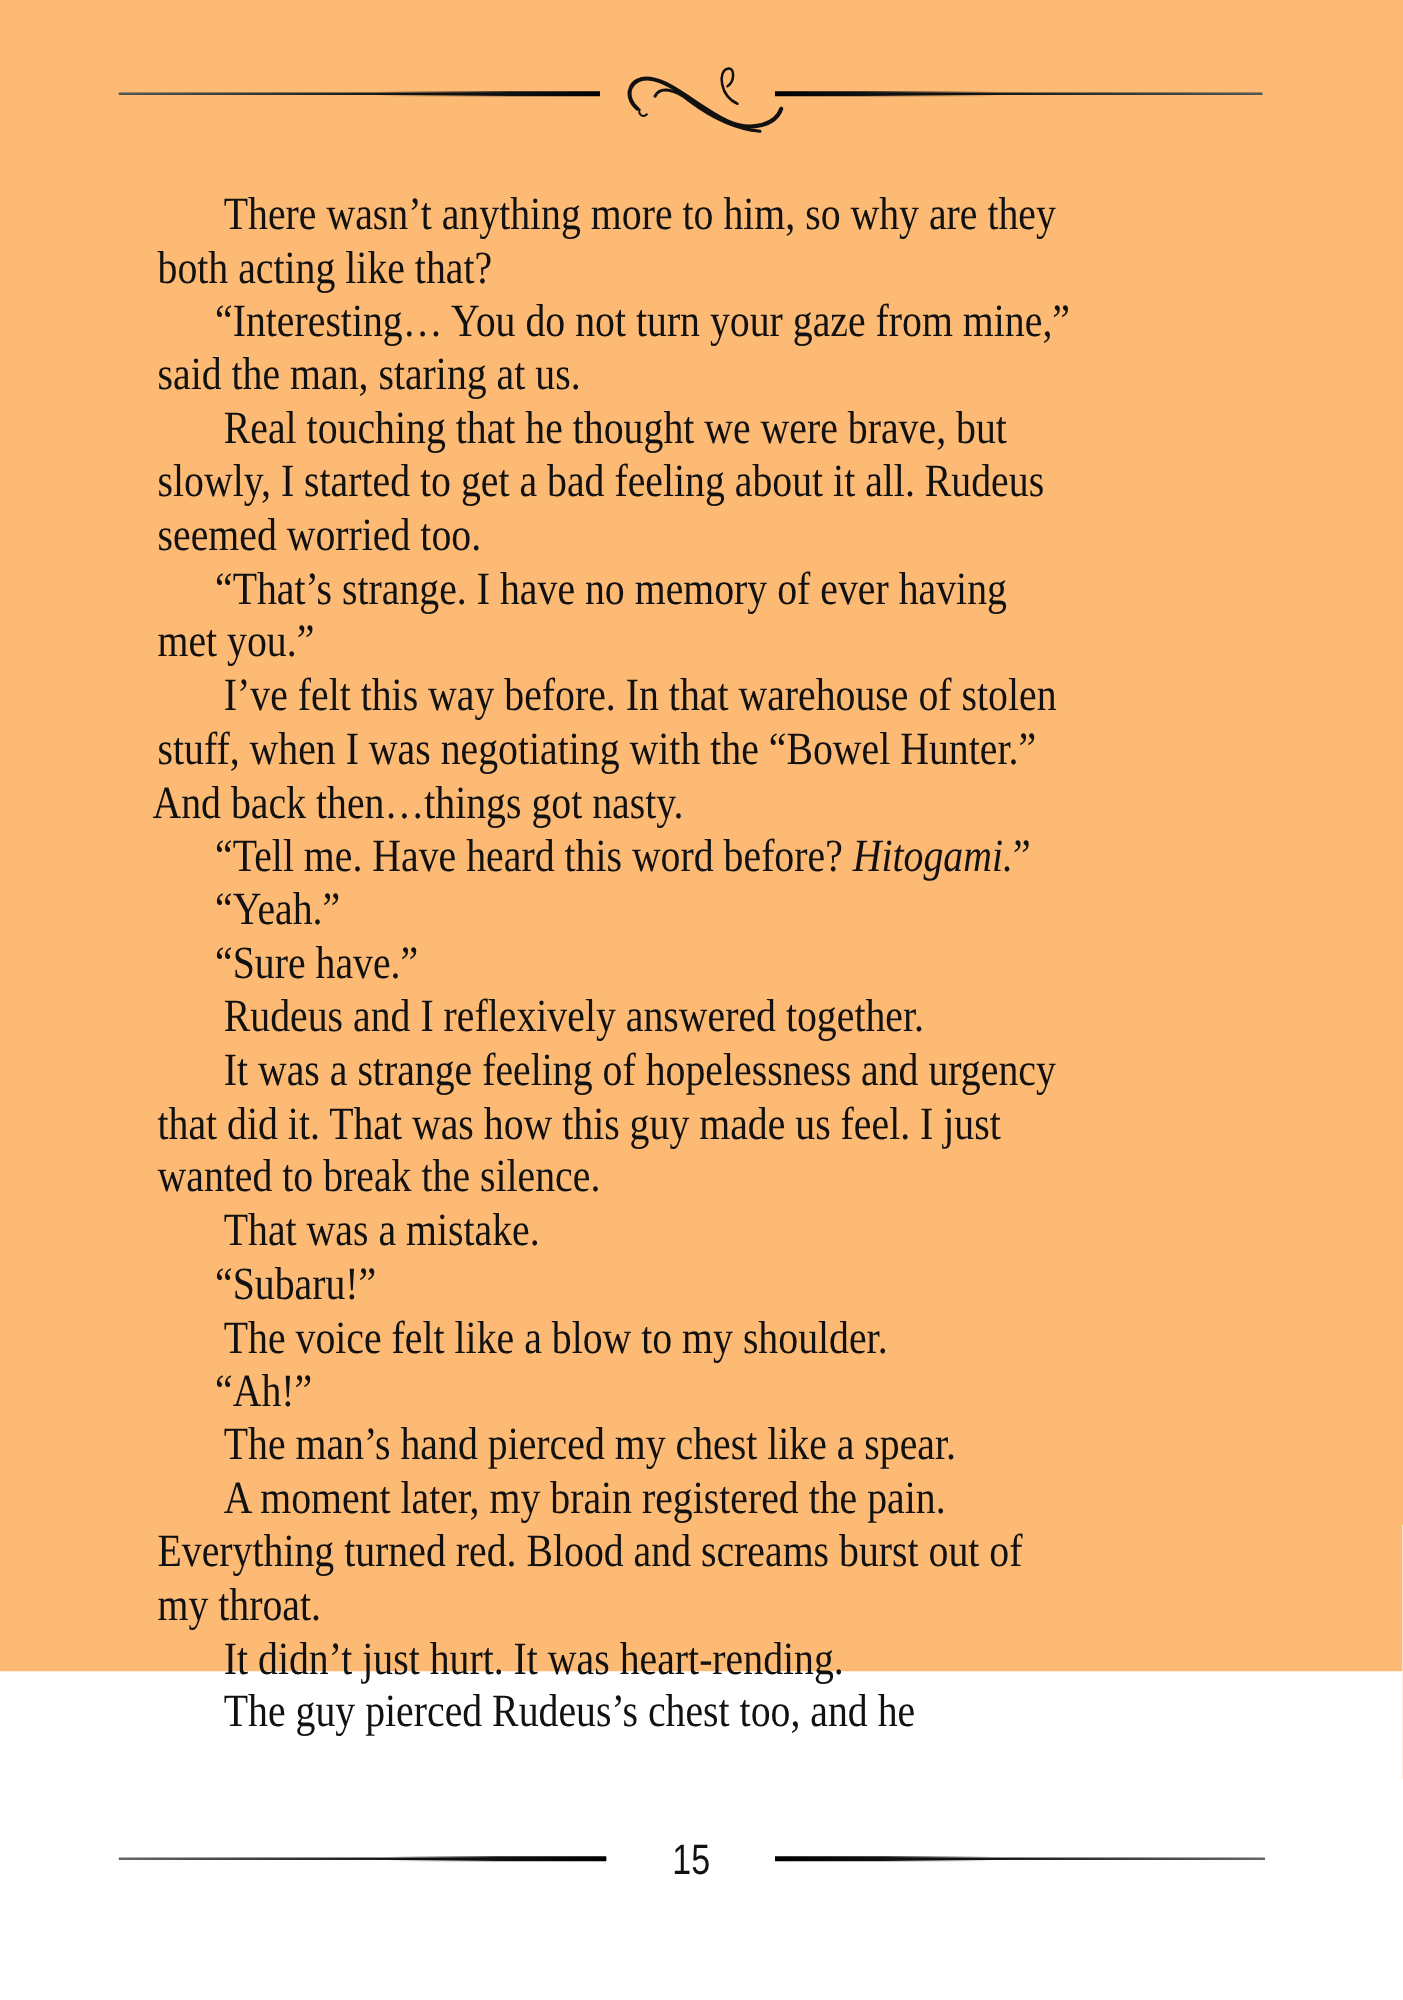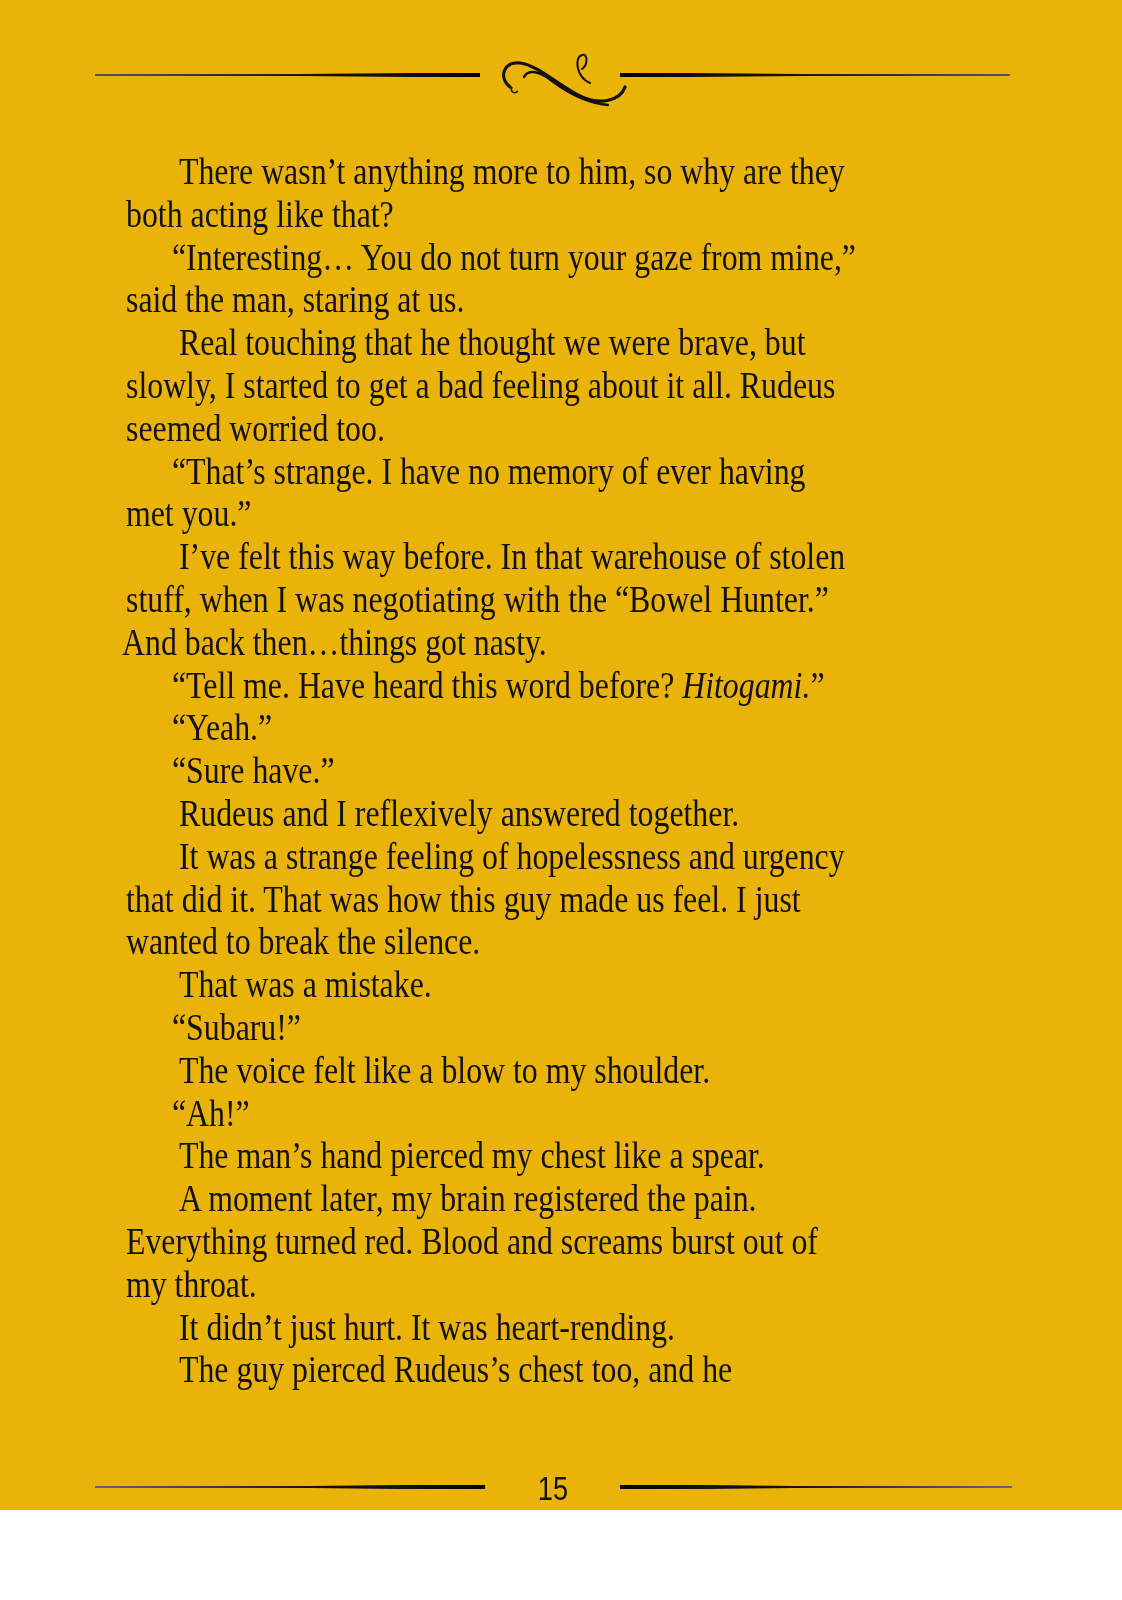--- a/index.html
+++ b/index.html
@@ -1,17 +1,17 @@
 <!DOCTYPE html>
 <html><head>
 <meta charset="utf-8">
 <style>
   html, body { margin: 0; padding: 0; background: #ffffff; }
   body { width: 1122px; height: 1600px; position: relative; overflow: hidden; }
-  .page { position: absolute; left: 0; top: 0; width: 1122px; height: 1510px; background: #eab308; }
+  .page { position: absolute; left: 0; top: 0; width: 1122px; height: 1337px; background: #fdba74; }
   .rule-line { position: absolute; background: #1a1a1a; }
   .ornament { position: absolute; left: 490px; top: 47px; width: 160px; height: 60px; }
   .text-line {
     position: absolute;
     font-family: "Liberation Serif", "DejaVu Serif", serif;
     font-size: 37px;
     line-height: 40px;
     color: #111;
     white-space: nowrap;
     transform-origin: left center;

